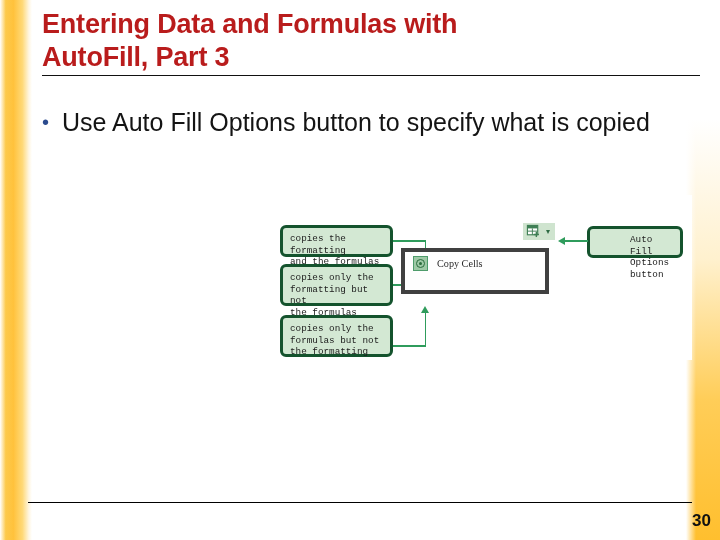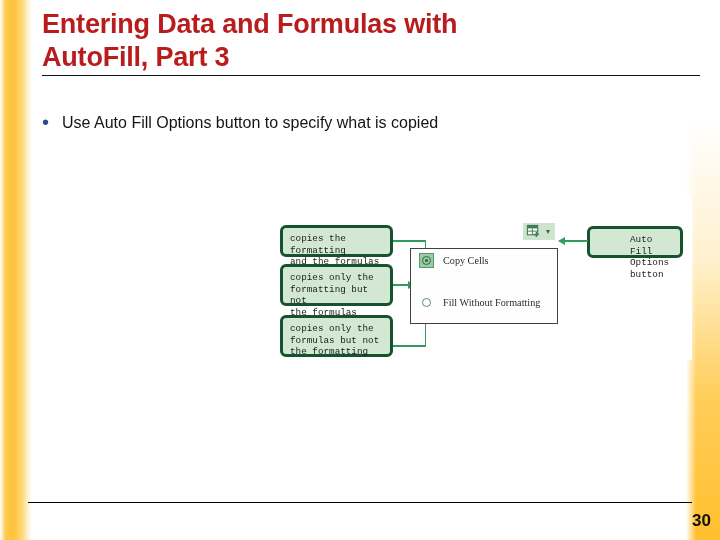--- a/index.html
+++ b/index.html
@@ -92,21 +92,21 @@
   .bullet-dot {
     color: #2b4b8e;
     font-size: 20px;
     line-height: 36px;
     width: 20px;
     flex: 0 0 20px;
     text-align: left;
   }
   .bullet-text {
     color: #141414;
-    font-size: 16px;
+    font-size: 25px;
     line-height: 37px;
     font-weight: normal;
   }
 
   
   #figure {
     position: absolute;
     left: 34px;
     top: 195px;
     width: 658px;
@@ -208,26 +208,26 @@
   }
   .arrow-left {
     border-top: 4.5px solid transparent;
     border-bottom: 4.5px solid transparent;
     border-right: 7px solid #2f9c5c;
   }
 
   
   #autofill-menu {
     position: absolute;
-    left: 376px;
+    left: 367px;
     top: 29px;
     width: 148px;
-    height: 76px;
+    height: 46px;
     background: #fefefe;
-    border: 1px solid #404040;
+    border: 4px solid #404040;
     box-sizing: border-box;
   }
   .menu-item {
     position: absolute;
     left: 0;
     height: 21px;
     width: 148px;
     display: flex;
     align-items: center;
   }
@@ -379,26 +379,20 @@
         <div class="menu-item" style="top:1px;">
           <span class="radio-box selected">
             <span class="radio-ring on">
                 <span class="radio-dot"></span>
               </span>
           </span>
           <span class="menu-label">Copy Cells</span>
         </div>
 
 
-        <div class="menu-item" style="top:43px;">
-          <span class="radio-box">
-            <span class="radio-ring"></span>
-          </span>
-          <span class="menu-label">Fill Without Formatting</span>
-        </div>
 
       </div>
 
     </div>
   </div>
 
   <div id="footer-rule"></div>
   <div id="page-number">30</div>
 
 </div>

